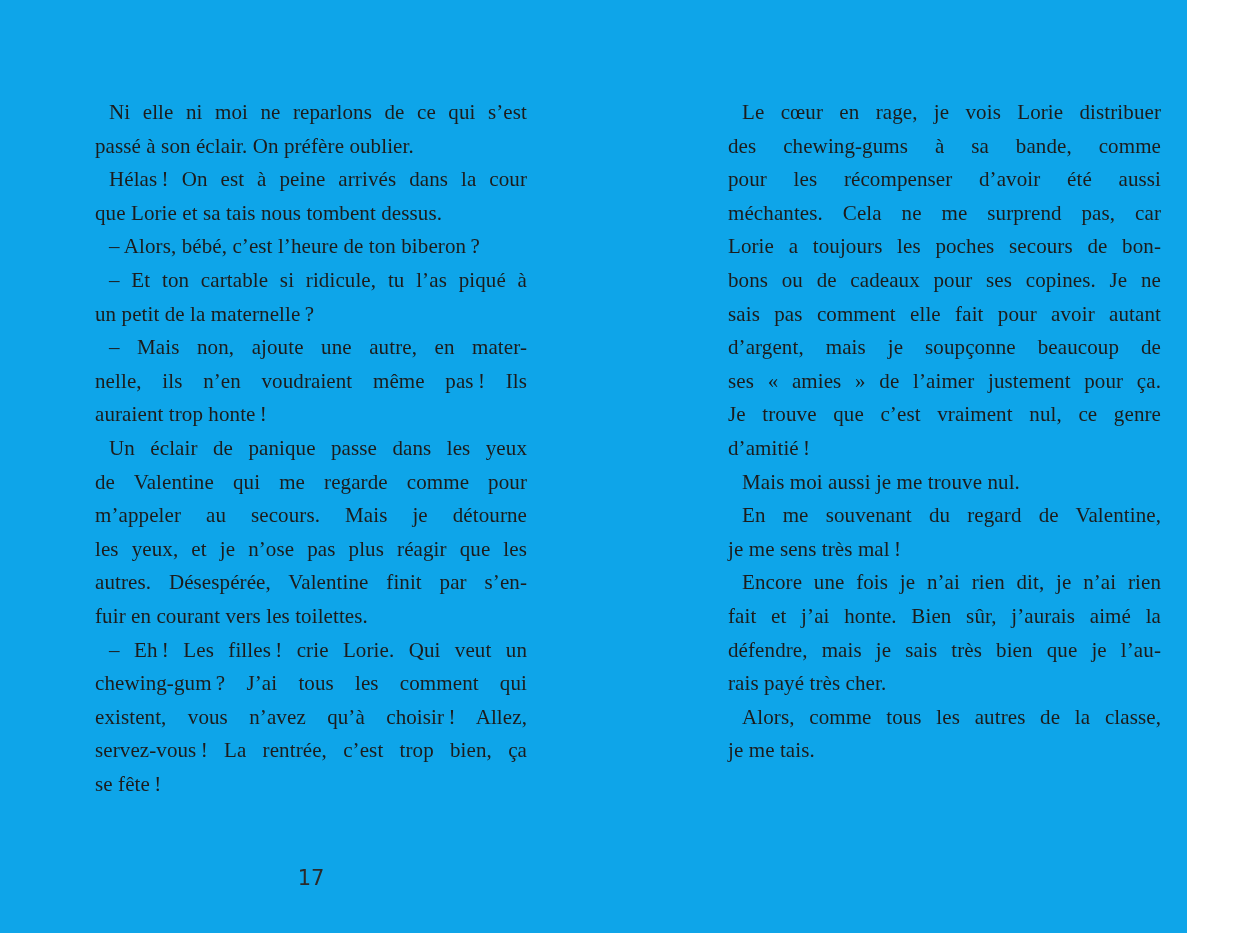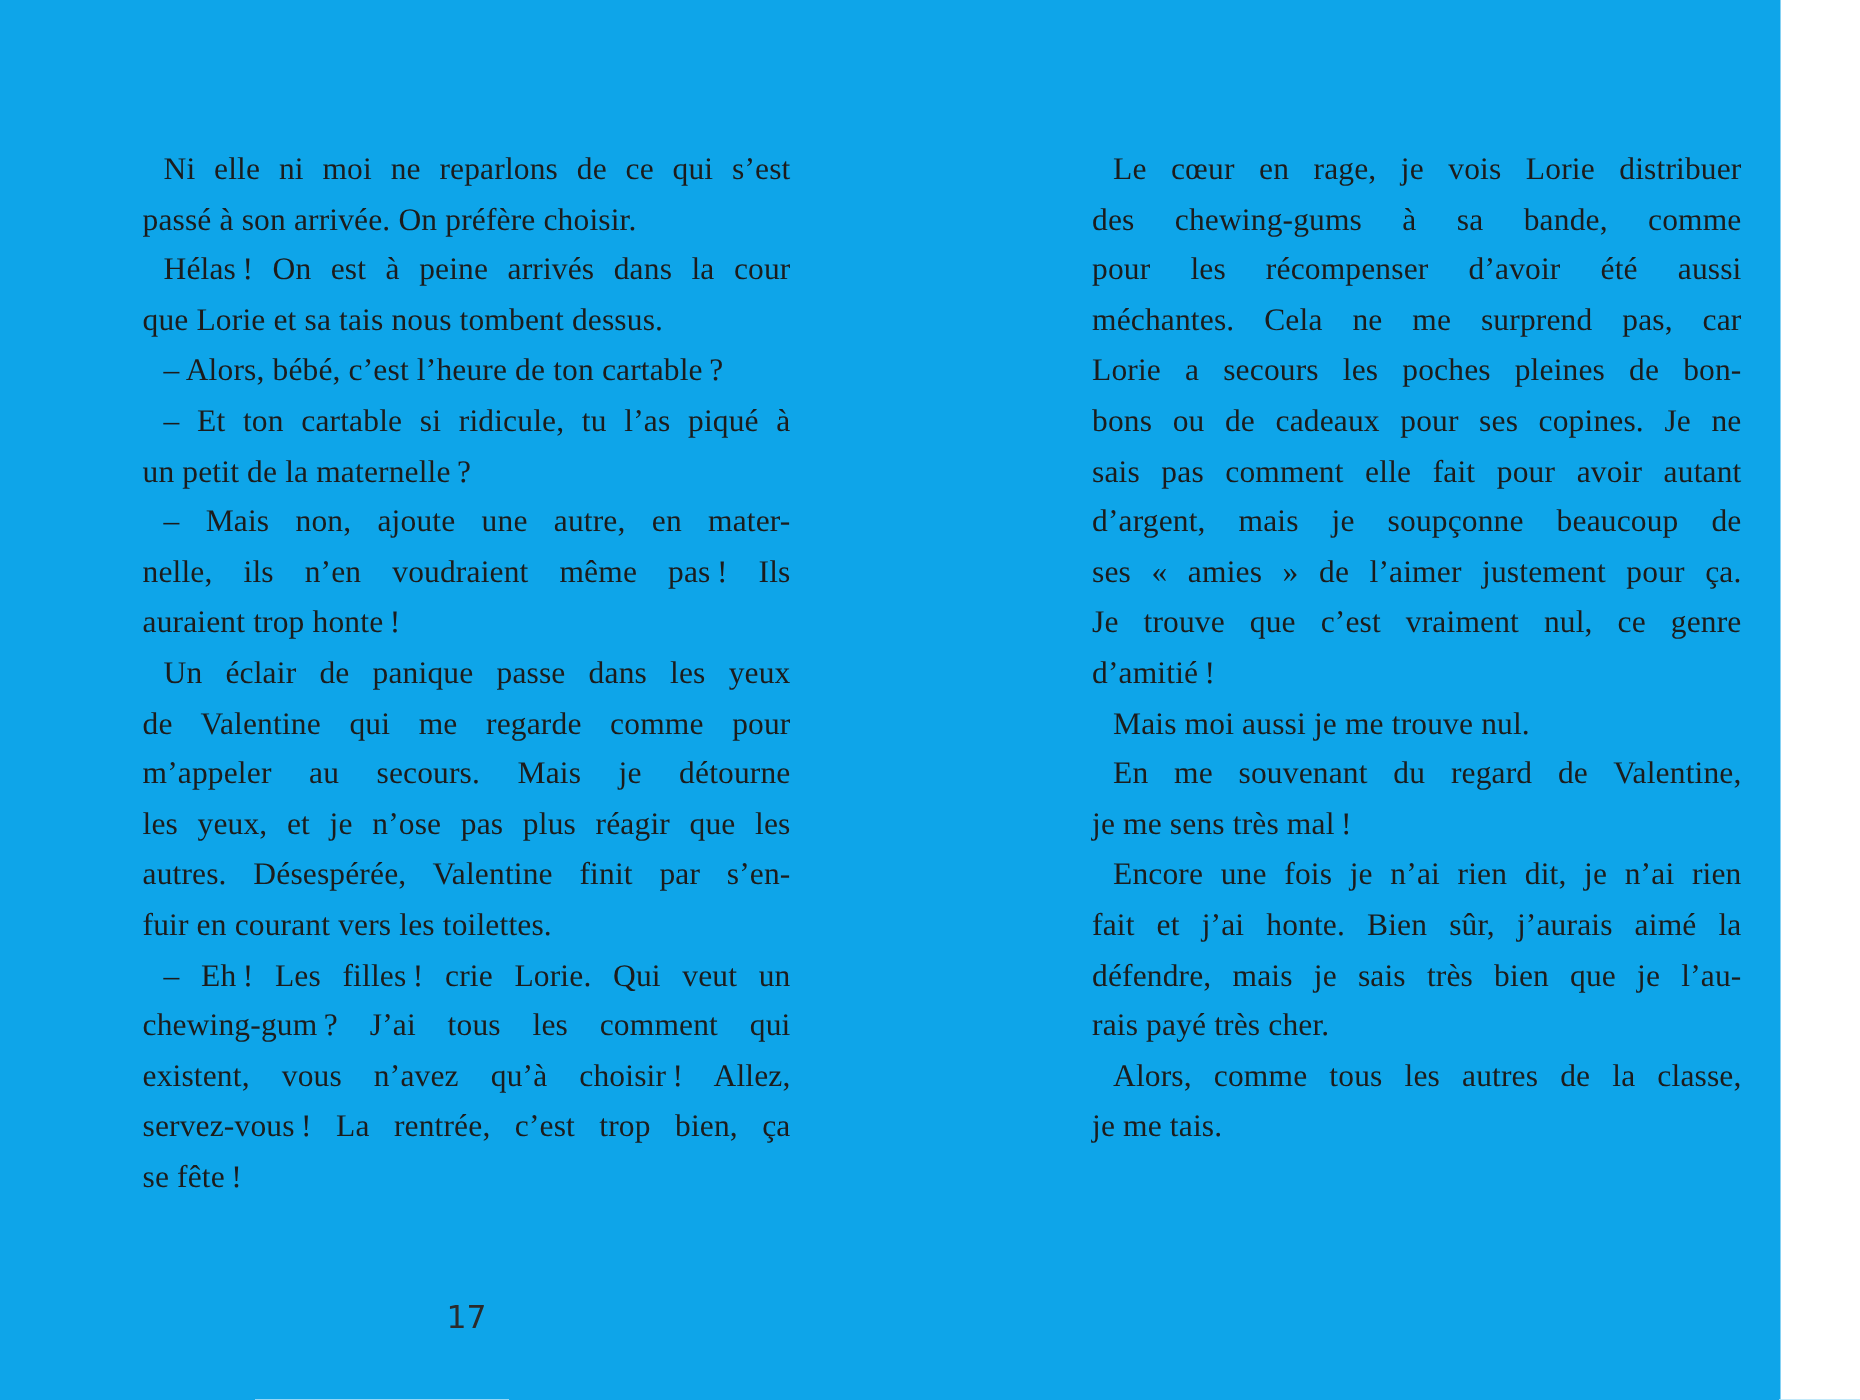--- a/index.html
+++ b/index.html
@@ -47,28 +47,28 @@
     color: #2b2b2b;
   }
 </style>
 </head>
 <body>
 
 <div class="book-page">
   <div class="column col-left">
       <p class="paragraph">
         <span class="line para-first">Ni elle ni moi ne reparlons de ce qui s’est</span>
-        <span class="line para-last">passé à son arrivée. On préfère choisir.</span>
+        <span class="line para-last">passé à son éclair. On préfère oublier.</span>
       </p>
       <p class="paragraph">
         <span class="line para-first">Hélas ! On est à peine arrivés dans la cour</span>
         <span class="line para-last">que Lorie et sa tais nous tombent dessus.</span>
       </p>
       <p class="paragraph">
-        <span class="line para-first para-last">– Alors, bébé, c’est l’heure de ton cartable ?</span>
+        <span class="line para-first para-last">– Alors, bébé, c’est l’heure de ton biberon ?</span>
       </p>
       <p class="paragraph">
         <span class="line para-first">– Et ton cartable si ridicule, tu l’as piqué à</span>
         <span class="line para-last">un petit de la maternelle ?</span>
       </p>
       <p class="paragraph">
         <span class="line para-first">– Mais non, ajoute une autre, en mater-</span>
         <span class="line">nelle, ils n’en voudraient même pas ! Ils</span>
         <span class="line para-last">auraient trop honte !</span>
       </p>
@@ -87,21 +87,21 @@
         <span class="line">servez-vous ! La rentrée, c’est trop bien, ça</span>
         <span class="line para-last">se fête !</span>
       </p>
     </div>
   <div class="column col-right">
       <p class="paragraph">
         <span class="line para-first">Le cœur en rage, je vois Lorie distribuer</span>
         <span class="line">des chewing-gums à sa bande, comme</span>
         <span class="line">pour les récompenser d’avoir été aussi</span>
         <span class="line">méchantes. Cela ne me surprend pas, car</span>
-        <span class="line">Lorie a secours les poches pleines de bon-</span>
+        <span class="line">Lorie a toujours les poches secours de bon-</span>
         <span class="line">bons ou de cadeaux pour ses copines. Je ne</span>
         <span class="line">sais pas comment elle fait pour avoir autant</span>
         <span class="line">d’argent, mais je soupçonne beaucoup de</span>
         <span class="line">ses «&nbsp;amies&nbsp;» de l’aimer justement pour ça.</span>
         <span class="line">Je trouve que c’est vraiment nul, ce genre</span>
         <span class="line para-last">d’amitié !</span>
       </p>
       <p class="paragraph">
         <span class="line para-first para-last">Mais moi aussi je me trouve nul.</span>
       </p>

